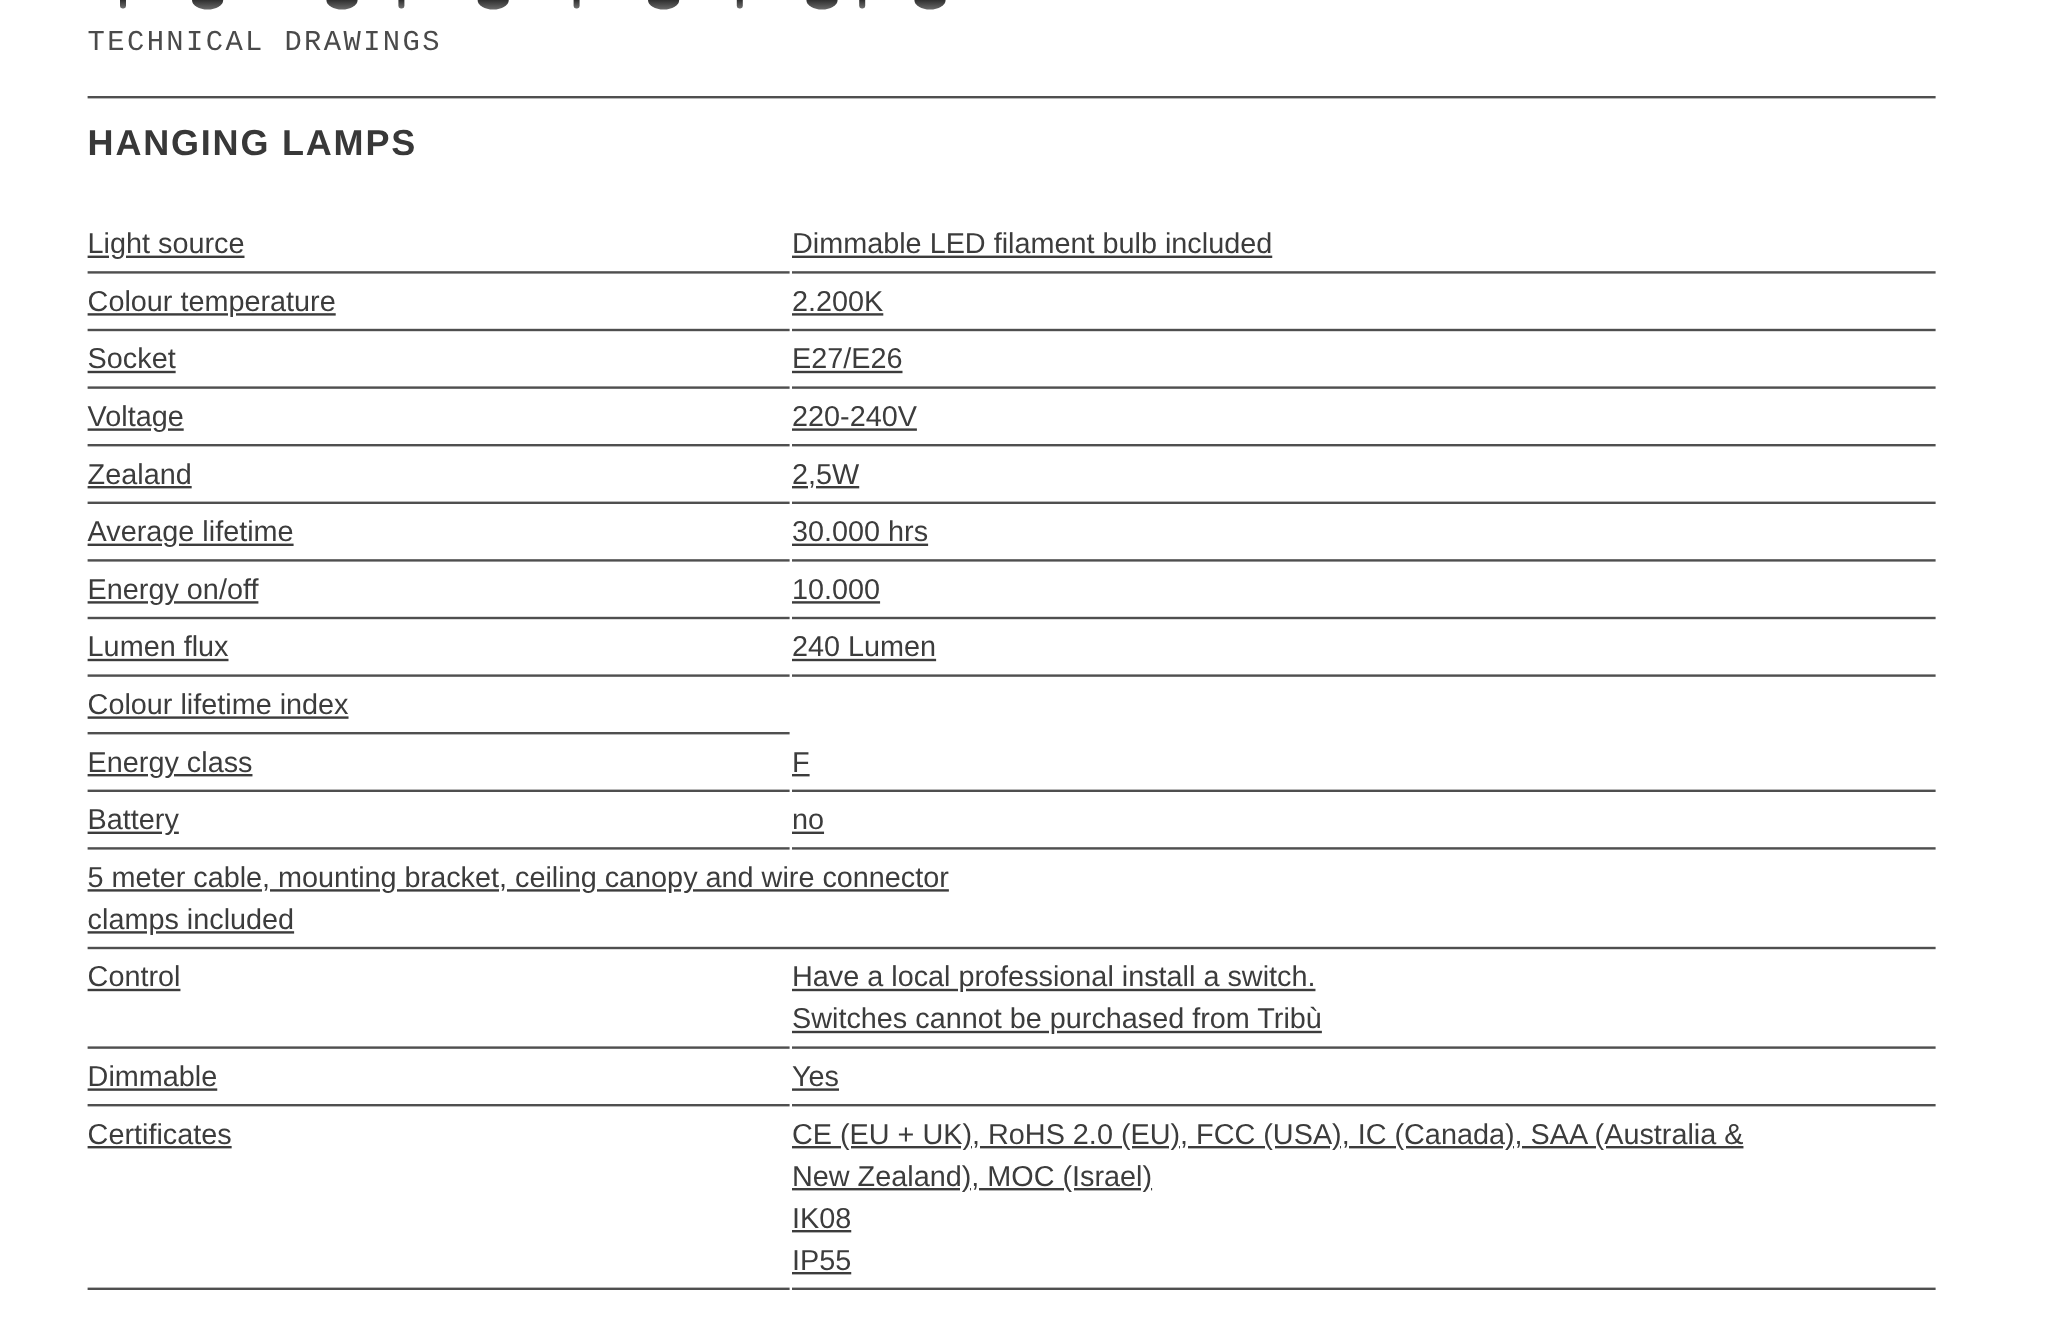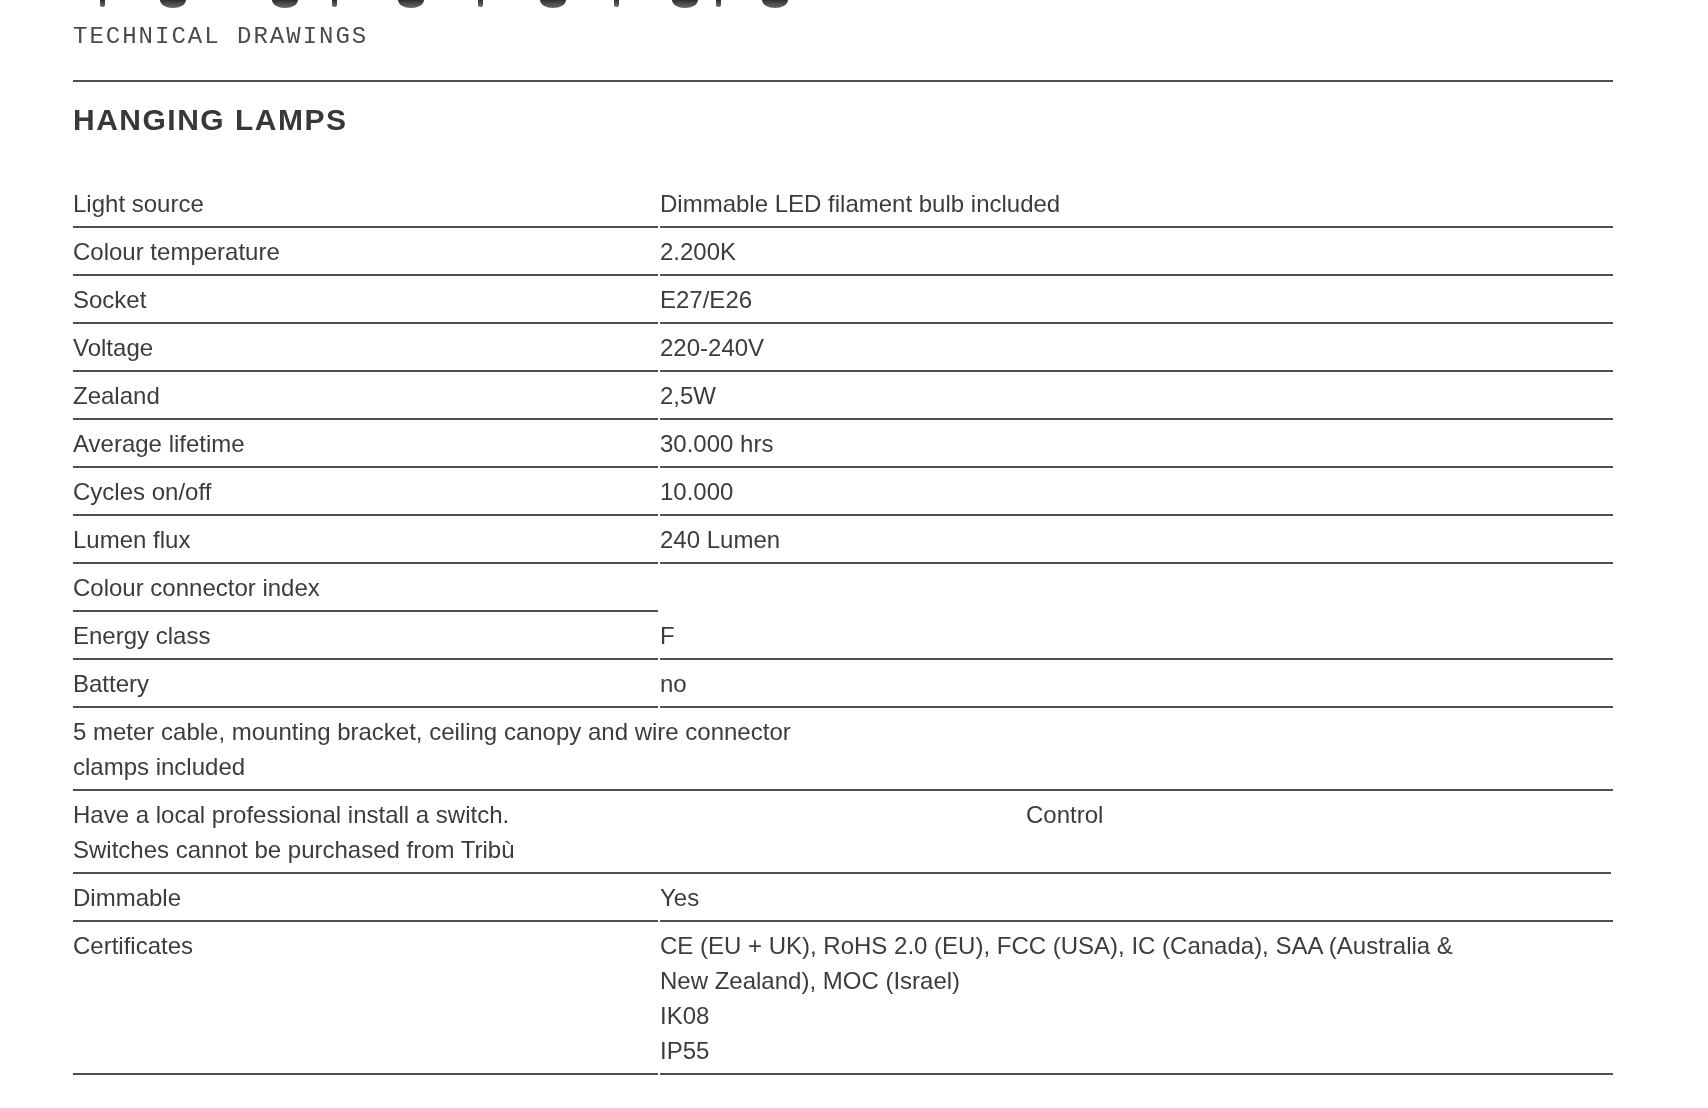--- a/index.html
+++ b/index.html
@@ -63,20 +63,21 @@
   .section-title {
     margin: 22px 0 0 0;
     font-size: 30px;
     line-height: 32px;
     font-weight: bold;
     letter-spacing: 1.5px;
     color: #383838;
   }
   .spec-table {
     margin-top: 44px;
+    text-decoration: underline;
   }
   .row {
     display: flex;
     align-items: stretch;
   }
   .cell {
     box-sizing: content-box;
     border-bottom: 2px solid #4f4f4f;
     padding: 6px 0 5px 0;
     font-size: 24px;
@@ -136,46 +137,46 @@
       </div>
       <div class="row">
         <div class="cell label">Zealand</div>
         <div class="cell value">2,5W</div>
       </div>
       <div class="row">
         <div class="cell label">Average lifetime</div>
         <div class="cell value">30.000 hrs</div>
       </div>
       <div class="row">
-        <div class="cell label">Cycles on/off</div>
+        <div class="cell label">Energy on/off</div>
         <div class="cell value">10.000</div>
       </div>
       <div class="row">
         <div class="cell label">Lumen flux</div>
         <div class="cell value">240 Lumen</div>
       </div>
       <div class="row">
-        <div class="cell label">Colour connector index</div>
+        <div class="cell label">Colour lifetime index</div>
       </div>
       <div class="row">
         <div class="cell label">Energy class</div>
         <div class="cell value">F</div>
       </div>
       <div class="row">
         <div class="cell label">Battery</div>
         <div class="cell value">no</div>
       </div>
       <div class="row">
         <div class="cell value">5 meter cable, mounting bracket, ceiling canopy and wire connector
 clamps included</div>
       </div>
       <div class="row">
+        <div class="cell label">Control</div>
         <div class="cell value">Have a local professional install a switch.
 Switches cannot be purchased from Tribù</div>
-        <div class="cell label">Control</div>
       </div>
       <div class="row">
         <div class="cell label">Dimmable</div>
         <div class="cell value">Yes</div>
       </div>
       <div class="row">
         <div class="cell label">Certificates</div>
         <div class="cell value">CE (EU + UK), RoHS 2.0 (EU), FCC (USA), IC (Canada), SAA (Australia &amp;
 New Zealand), MOC (Israel)
 IK08

